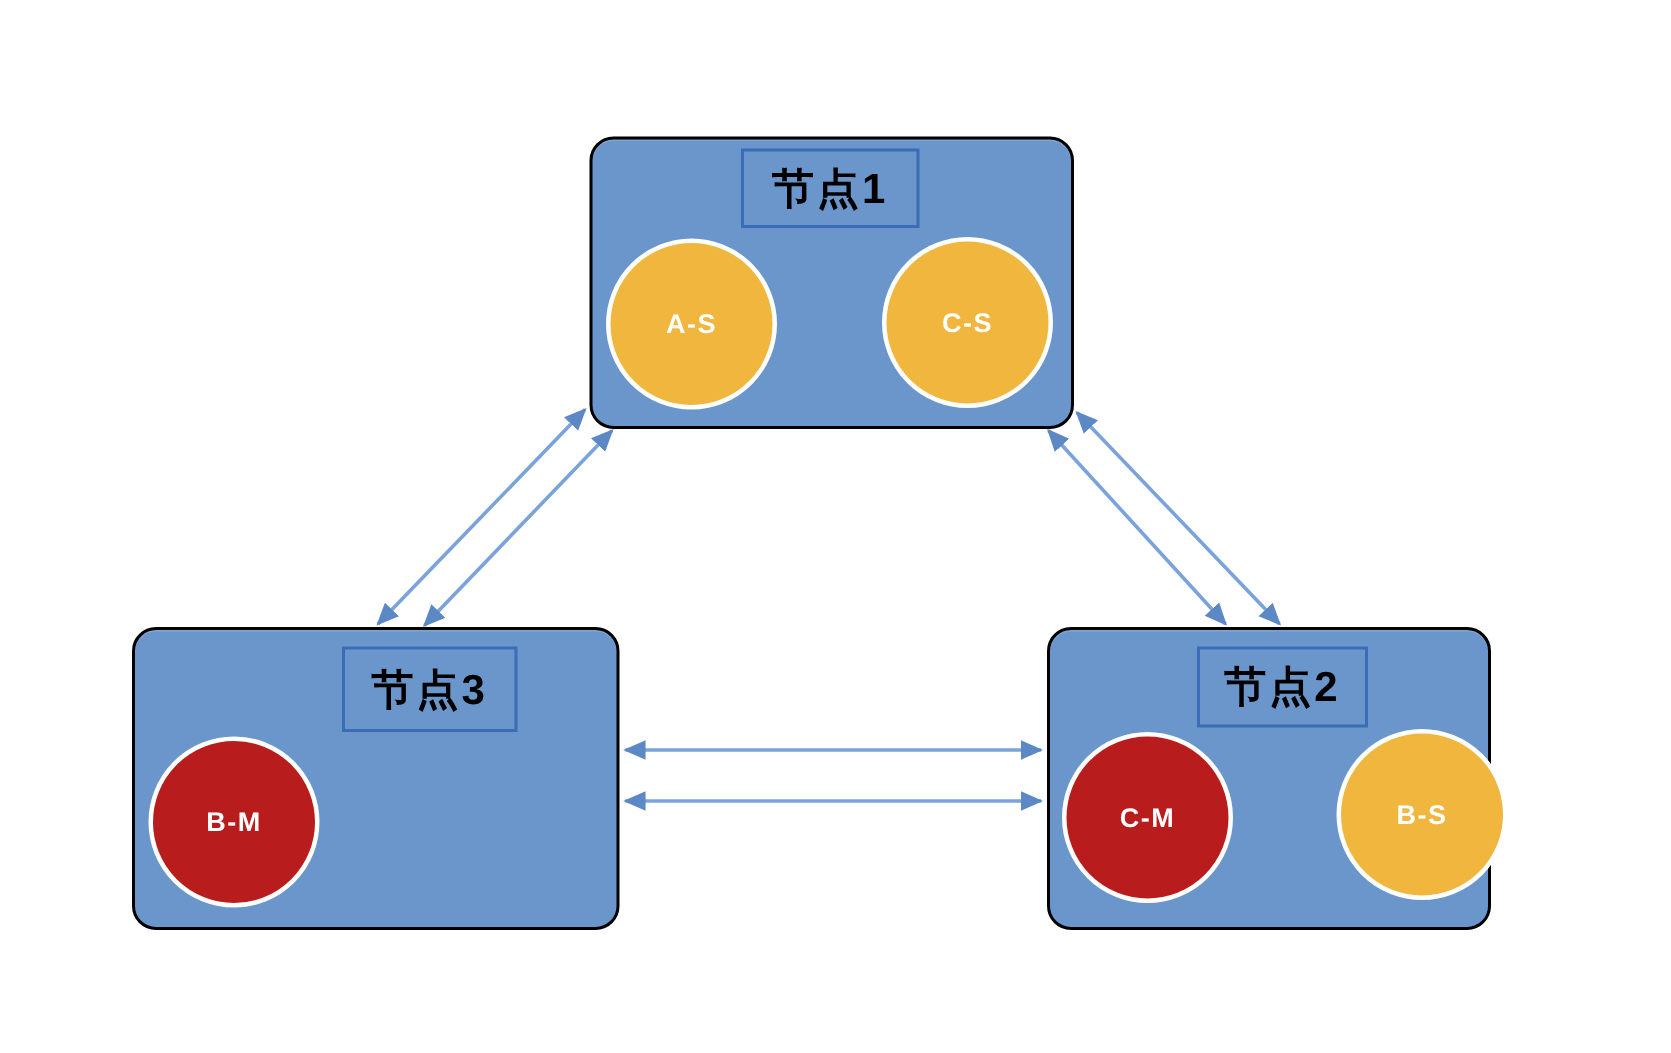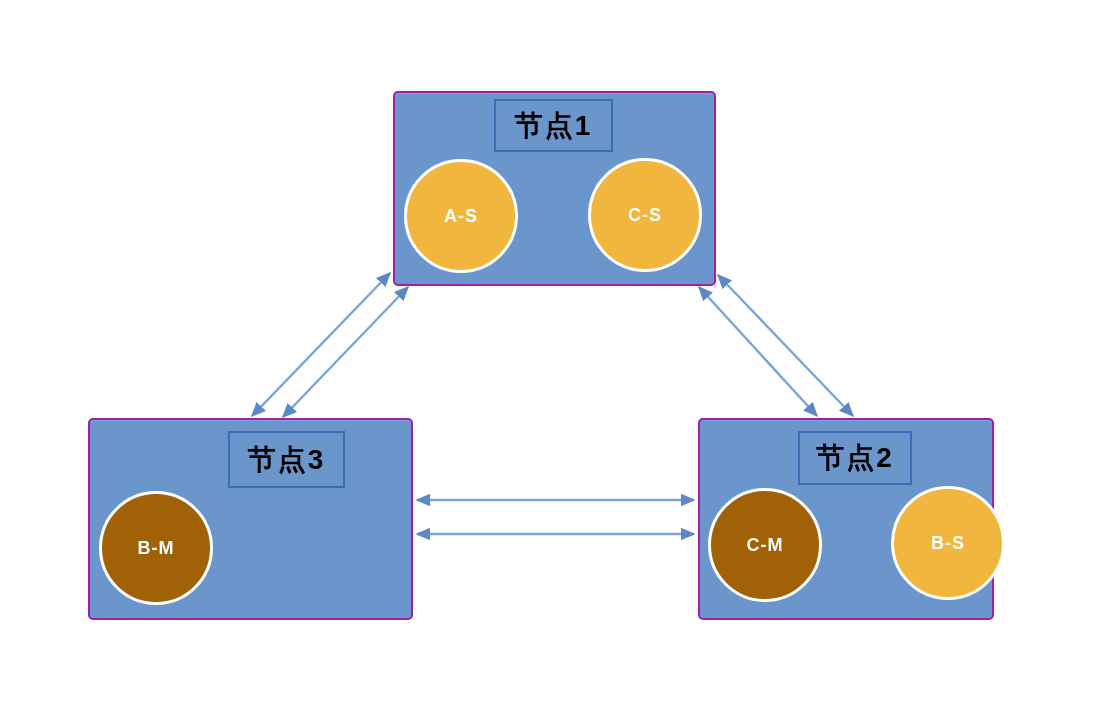--- a/index.html
+++ b/index.html
@@ -4,36 +4,36 @@
 <style>
   html,body{margin:0;padding:0;background:#ffffff;}
   body{font-family:"Liberation Sans","DejaVu Sans",sans-serif;}
   .canvas{
     position:relative;width:1114px;height:702px;background:#ffffff;overflow:hidden;
   }
   .arrows{position:absolute;left:0;top:0;z-index:1;}
   .connector{stroke:#7AA3DB;stroke-width:2.4px;}
   .node{
     position:absolute;z-index:2;box-sizing:border-box;
-    background:#6B96CB;border:2px solid #a21caf;border-radius:5px;
+    background:#6B96CB;border:2px solid #000000;border-radius:16px;
     box-shadow:inset 0 1px 0 rgba(255,255,255,0.15);
   }
   .node-title{
     position:absolute;box-sizing:border-box;border:2px solid #3A6DB5;
     display:flex;align-items:center;justify-content:center;
     color:#000000;font-size:28px;font-weight:700;letter-spacing:2px;
     font-family:"Liberation Sans","DejaVu Sans",sans-serif;
   }
   .circle{
     position:absolute;box-sizing:border-box;width:114px;height:114px;border-radius:50%;
     border:3px solid #ffffff;display:flex;align-items:center;justify-content:center;
     color:#ffffff;font-size:18px;font-weight:700;letter-spacing:1px;
   }
   .circle.orange{background:#F0B63E;}
-  .circle.green{background:#a16207;}
+  .circle.green{background:#b91c1c;}
 </style>
 </head>
 <body>
 
 <div class="canvas">
 
   <svg class="arrows" width="1114" height="702" viewBox="0 0 1114 702">
     <defs>
       <marker id="ah" viewBox="0 0 10 10" refX="9" refY="5" markerWidth="6.2" markerHeight="6.2" orient="auto-start-reverse">
         <path d="M0,0.6 L10,5 L0,9.4 z" fill="#5C88C5"></path>

